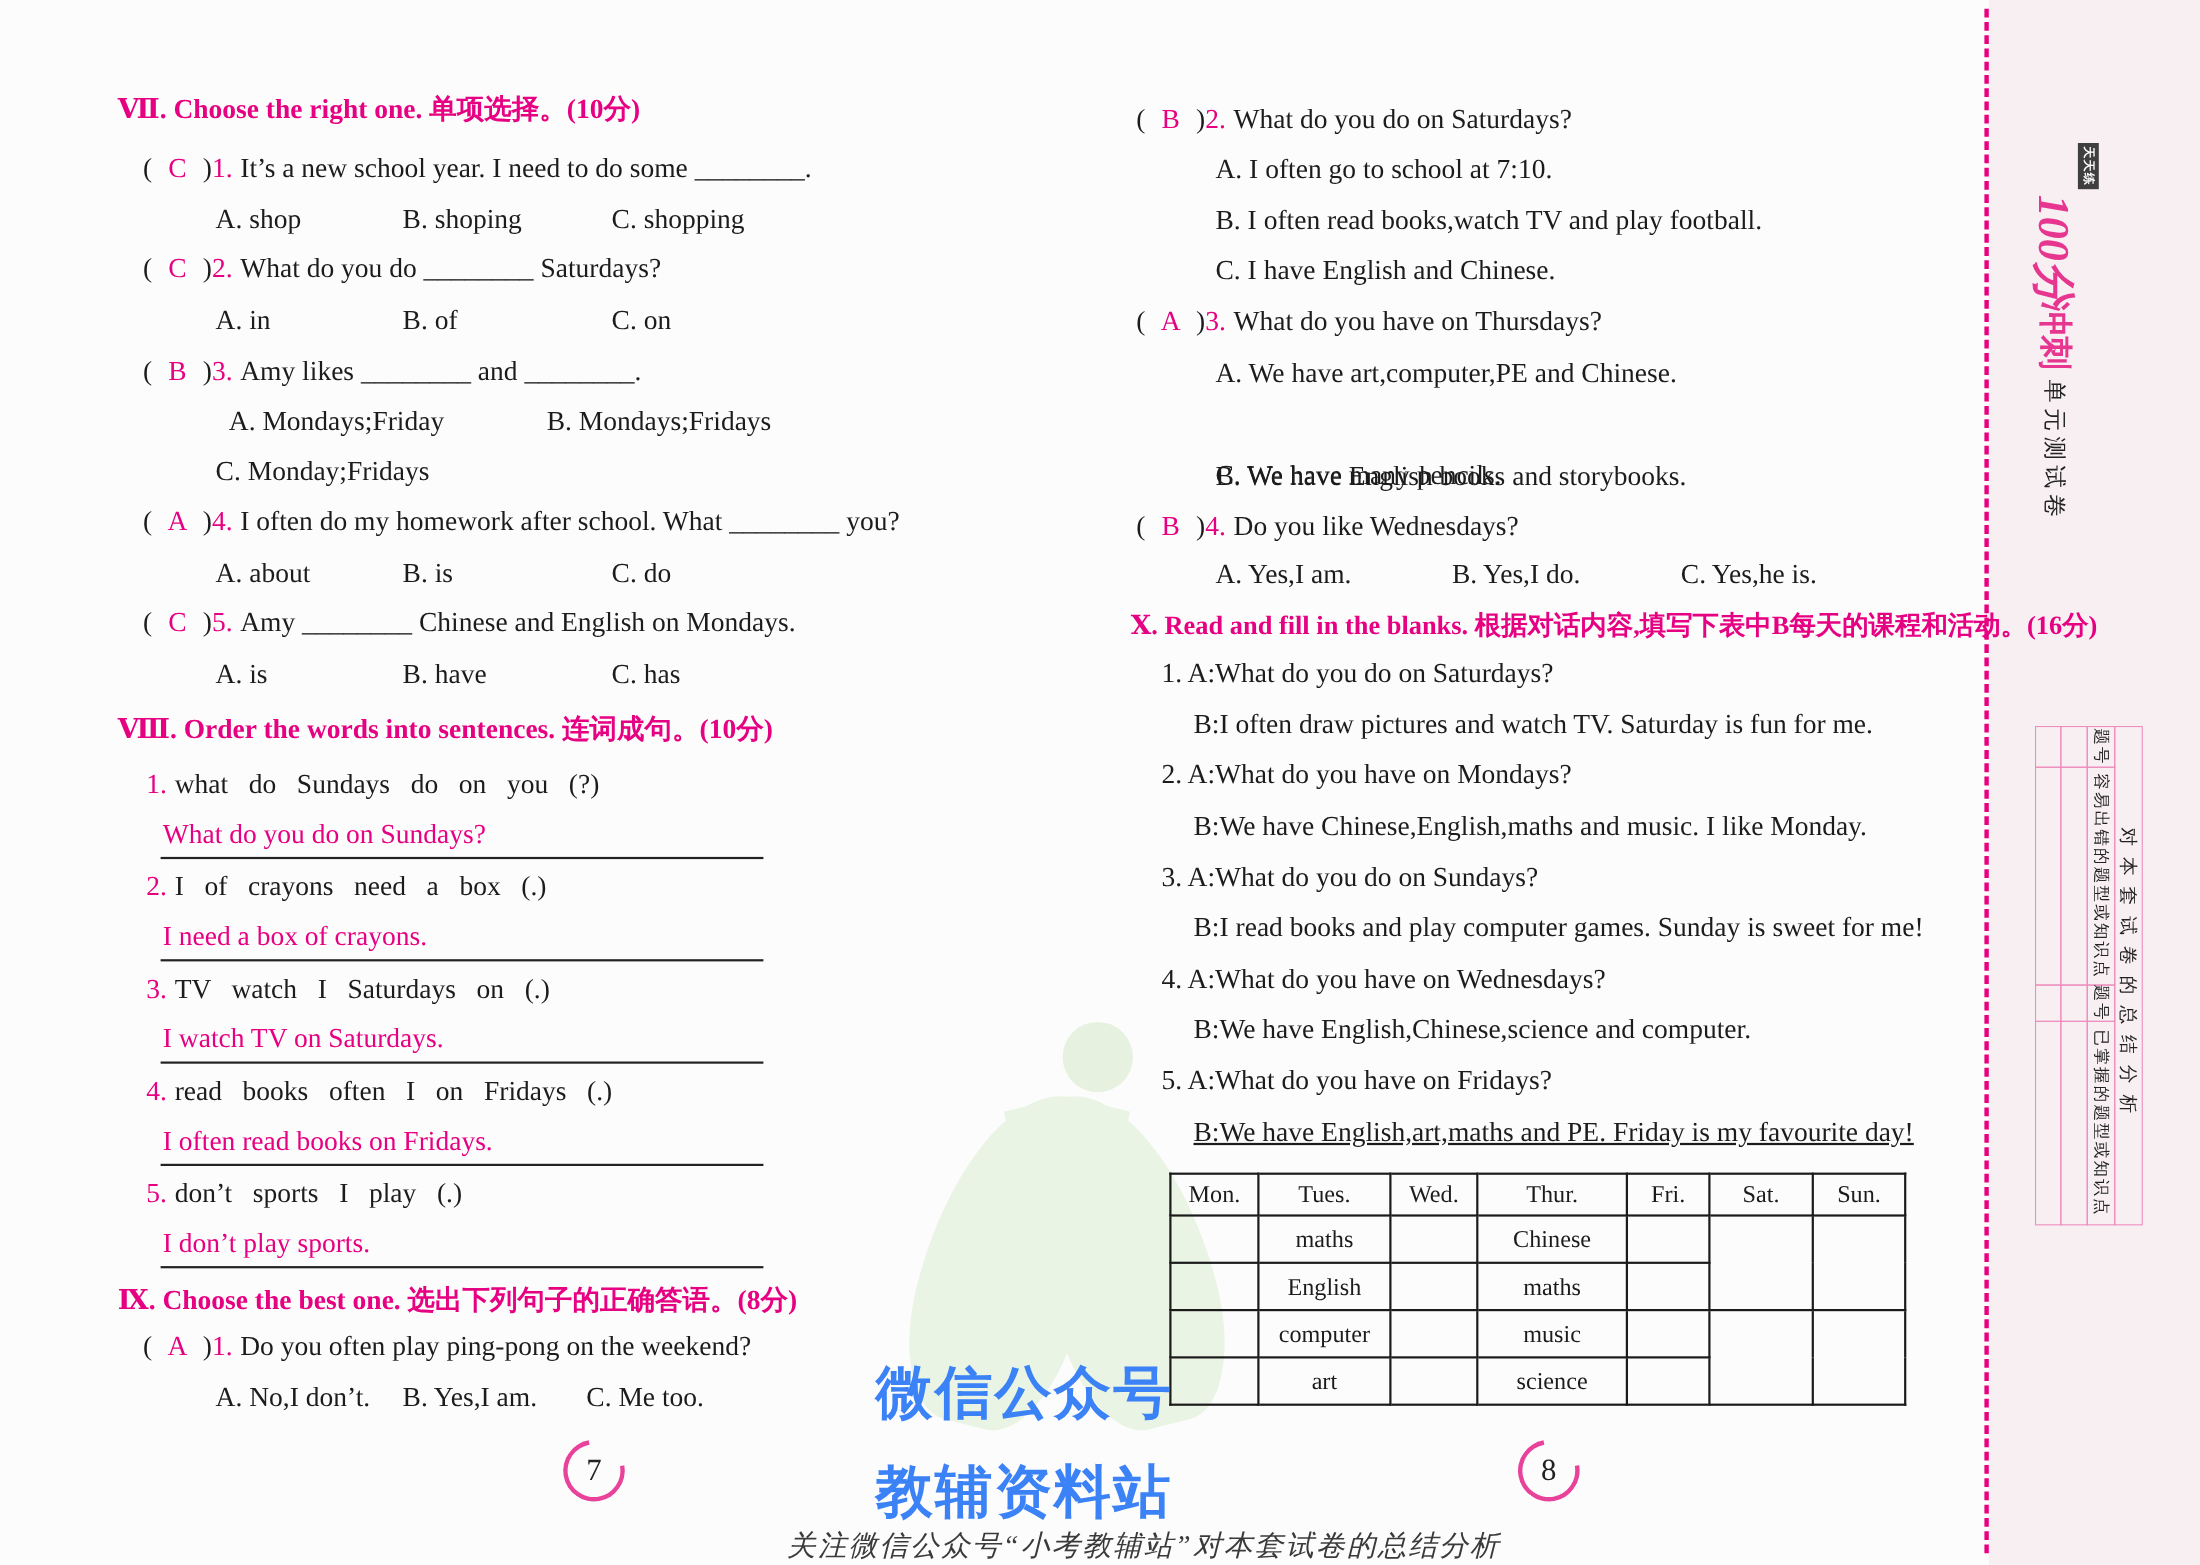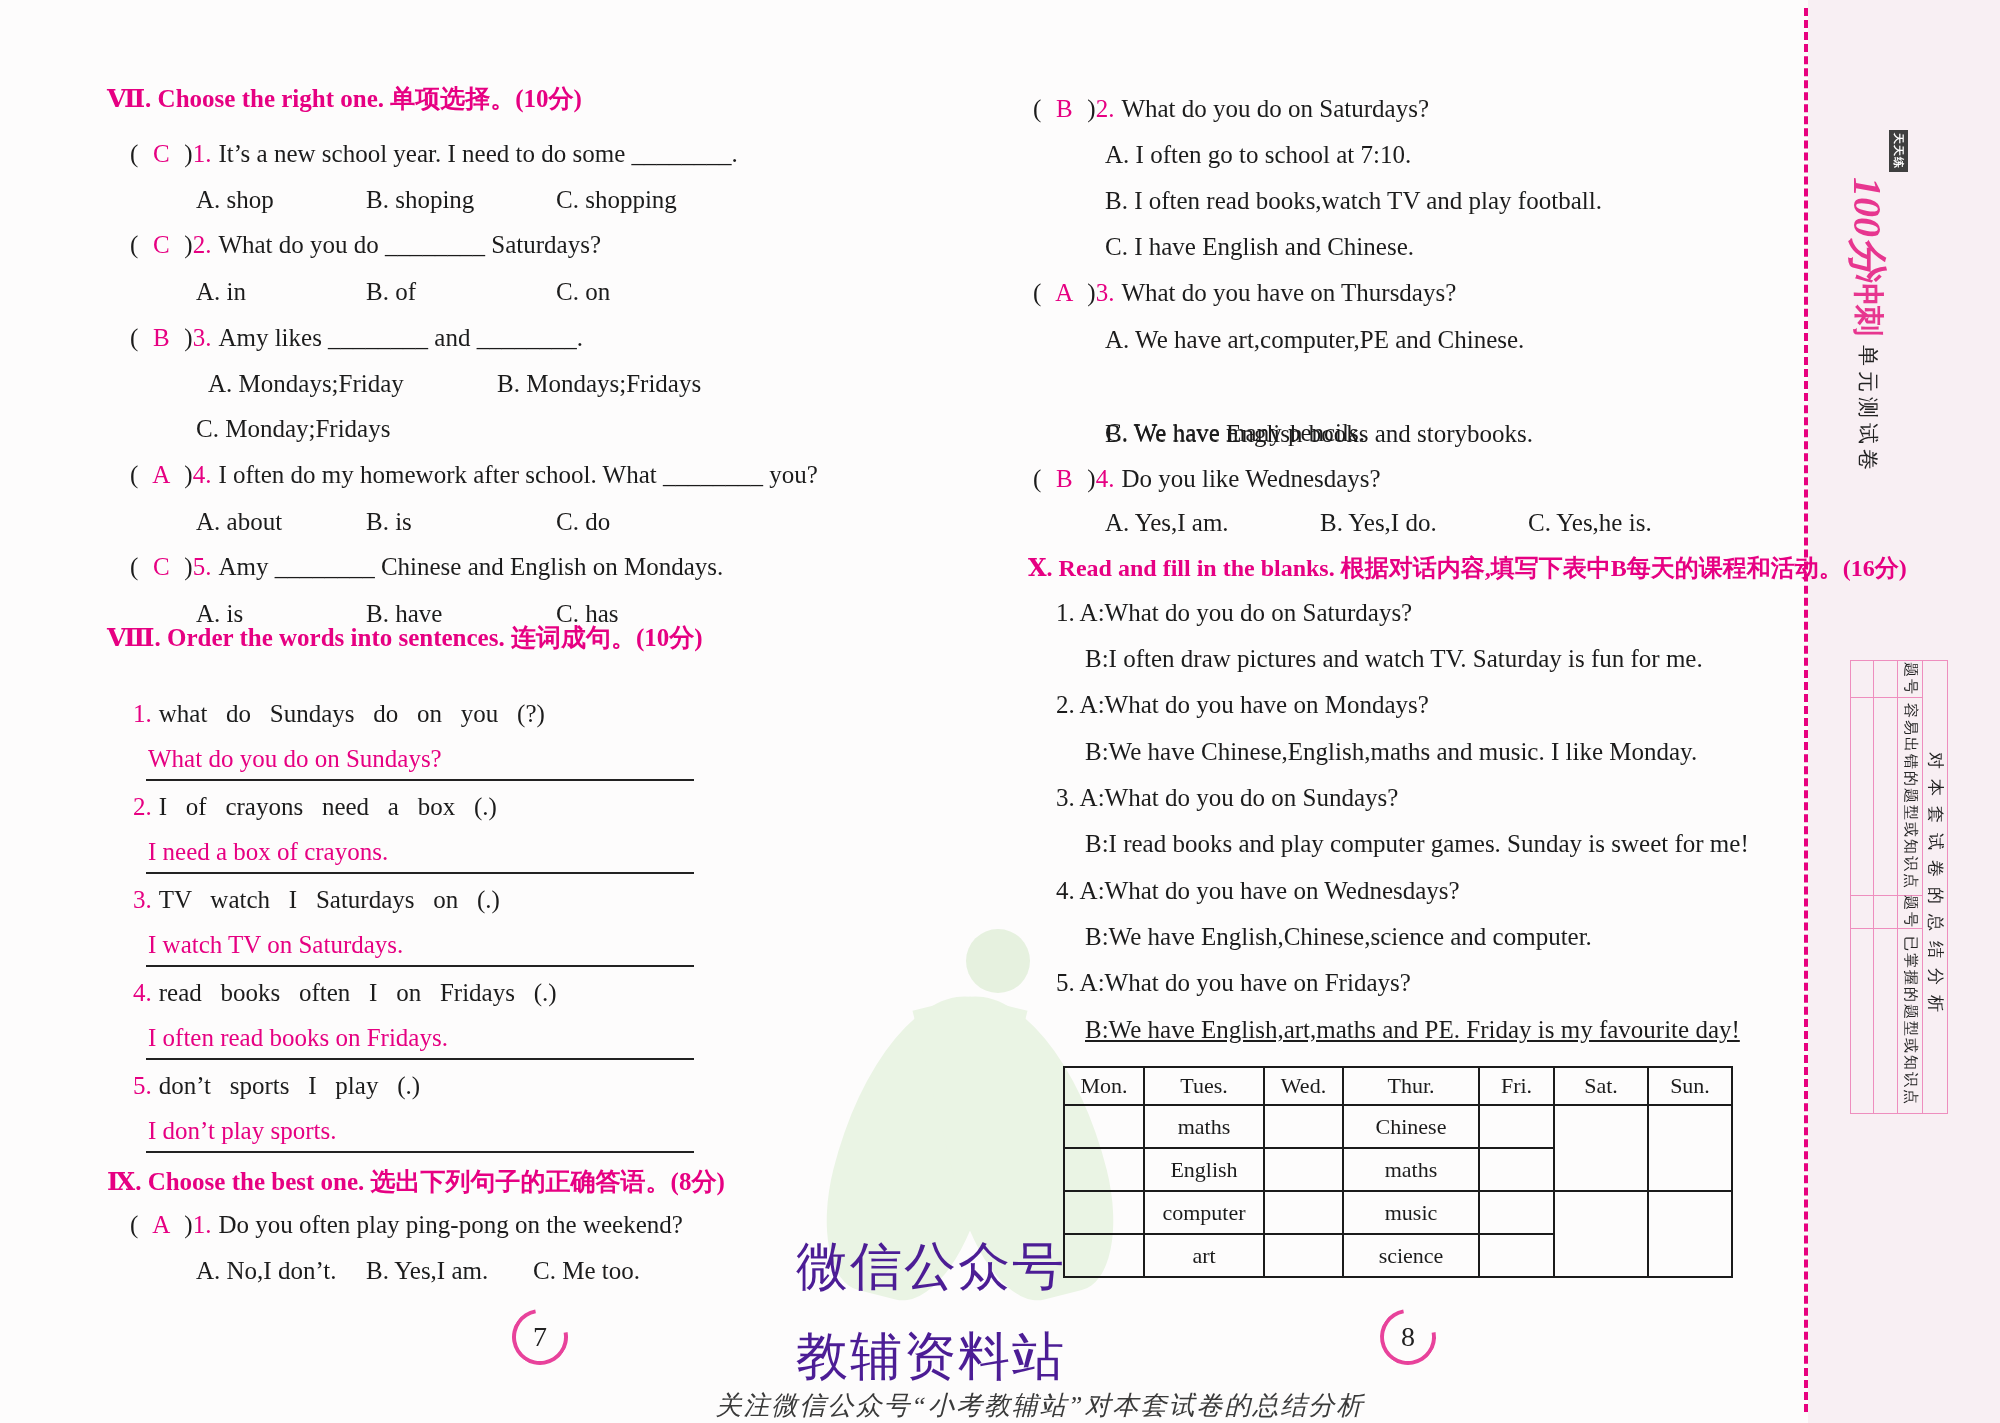--- a/index.html
+++ b/index.html
@@ -5,21 +5,21 @@
   html,body{margin:0;padding:0;}
   body{background:#fdfbfb;font-family:"Liberation Serif","DejaVu Serif",serif;}
   #sheet{position:relative;width:2000px;height:1423px;overflow:hidden;background:#fdfcfc;}
   .strip{position:absolute;left:1808px;top:0;width:192px;height:1423px;background:#f8eff3;z-index:0;}
   
   .wm{position:absolute;z-index:1;}
   .leaf{background:#eaf4e4;}
   .leafL{left:842px;top:988px;width:150px;height:312px;border-radius:100% 0 60% 55%;transform:rotate(14deg);}
   .leafR{left:948px;top:988px;width:150px;height:312px;border-radius:0 100% 55% 60%;transform:rotate(-14deg);}
   .head{left:966px;top:929px;width:64px;height:64px;border-radius:50%;background:#e6f1df;}
-  .wmtxt{font-weight:normal;color:#4c1d95;font-size:52px;letter-spacing:2px;white-space:nowrap;font-family:"Liberation Sans","DejaVu Sans",sans-serif;}
+  .wmtxt{font-weight:bold;color:#3b82f6;font-size:52px;letter-spacing:2px;white-space:nowrap;font-family:"Liberation Sans","DejaVu Sans",sans-serif;}
   
   .line{position:absolute;white-space:pre;font-size:25px;color:#1c1c1c;z-index:2;}
   .heading{color:#e60082;font-weight:bold;}
   .pr{color:#1c1c1c;}
   .al{display:inline-block;width:46px;text-align:center;color:#e60082;}
   .qn{color:#e60082;margin-right:7px;}
   .row{height:34px;}
   .o{position:absolute;top:0;white-space:pre;}
   .ansline{position:absolute;left:146px;width:546px;height:34px;border-bottom:2px solid #222;color:#e60082;font-size:25px;padding-left:2px;z-index:2;white-space:pre;}
   
@@ -91,21 +91,21 @@
     <span class="o" style="left:360px;">C. do</span>
   </div>
 
   <div class="line" style="top:553px;left:130px;"><span class="pr">(</span><span class="al">C</span><span class="pr">)</span><span class="qn">5.</span><span>Amy ________ Chinese and English on Mondays.</span></div>
   <div class="line row" style="top:600px;left:196px;width:700px;">
     <span class="o" style="left:0;">A. is</span>
     <span class="o" style="left:170px;">B. have</span>
     <span class="o" style="left:360px;">C. has</span>
   </div>
 
-  <div class="line heading" style="top:621px;left:107px;">Ⅷ. Order the words into sentences. 连词成句。(10分)</div>
+  <div class="line heading" style="top:646px;left:107px;">Ⅷ. Order the words into sentences. 连词成句。(10分)</div>
 
   <div class="line" style="top:700px;left:133px;"><span class="qn">1.</span><span>what   do   Sundays   do   on   you   (?)</span></div>
   <div class="ansline" style="top:745px;">What do you do on Sundays?</div>
 
   <div class="line" style="top:793px;left:133px;"><span class="qn">2.</span><span>I   of   crayons   need   a   box   (.)</span></div>
   <div class="ansline" style="top:838px;">I need a box of crayons.</div>
 
   <div class="line" style="top:886px;left:133px;"><span class="qn">3.</span><span>TV   watch   I   Saturdays   on   (.)</span></div>
   <div class="ansline" style="top:931px;">I watch TV on Saturdays.</div>
 

